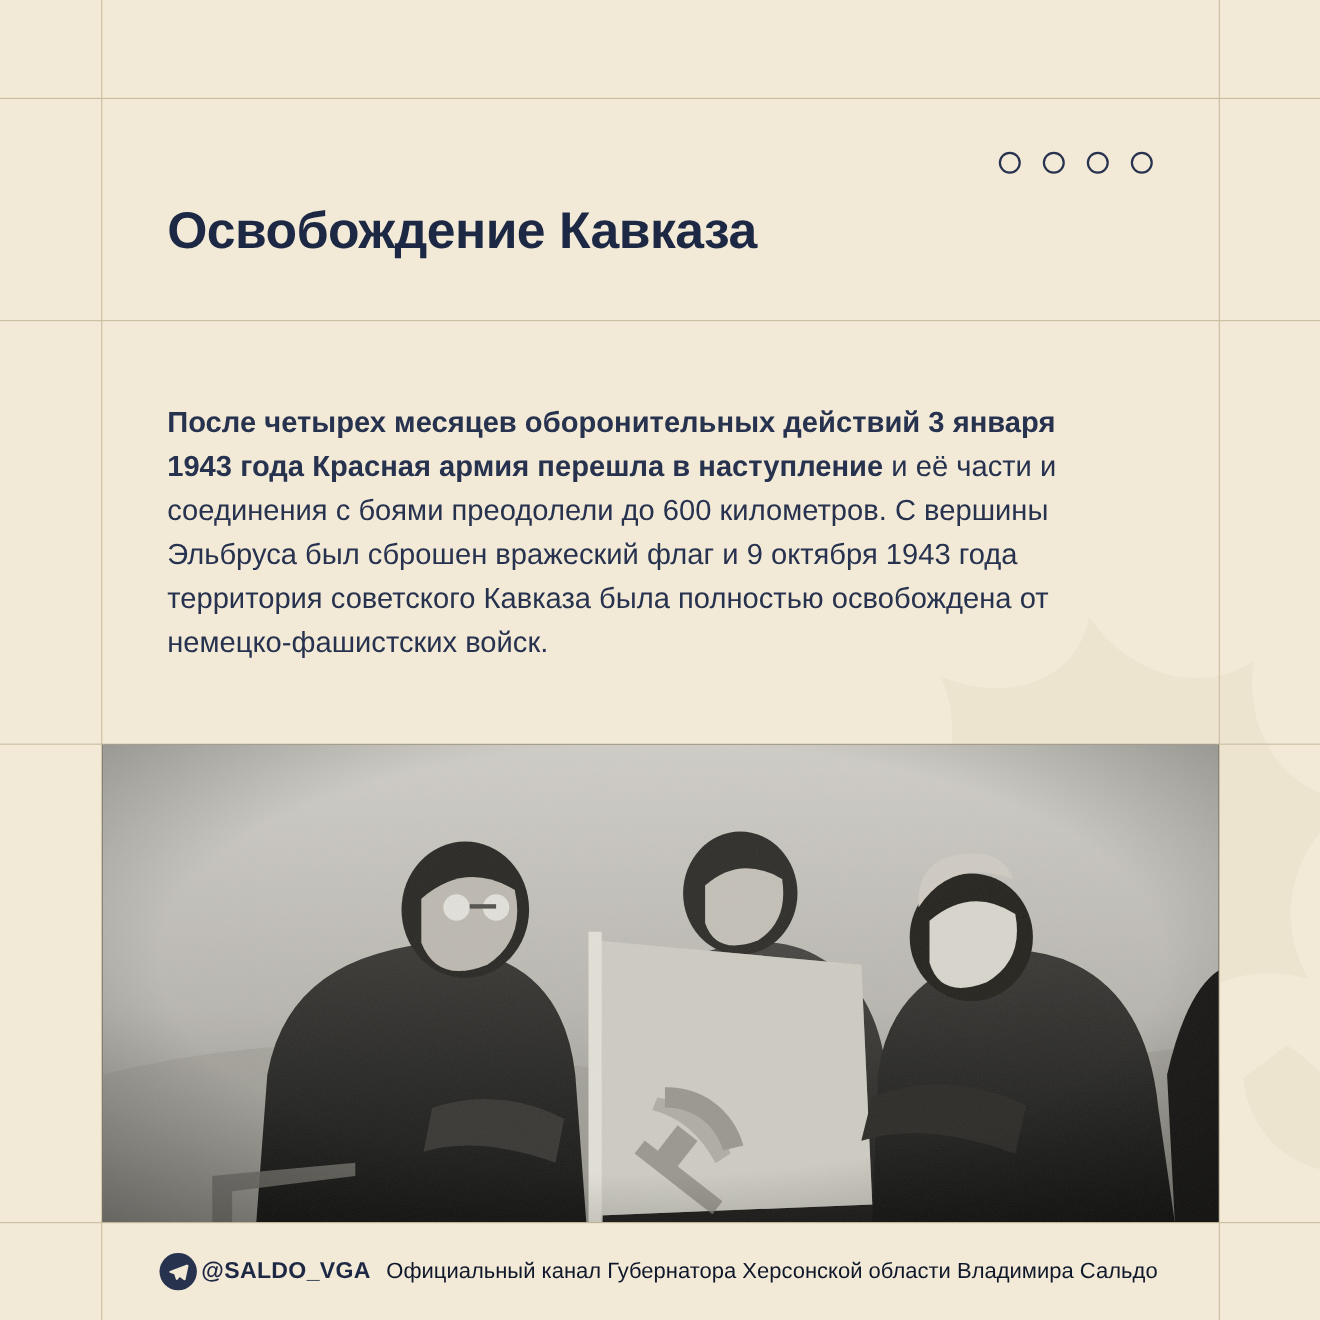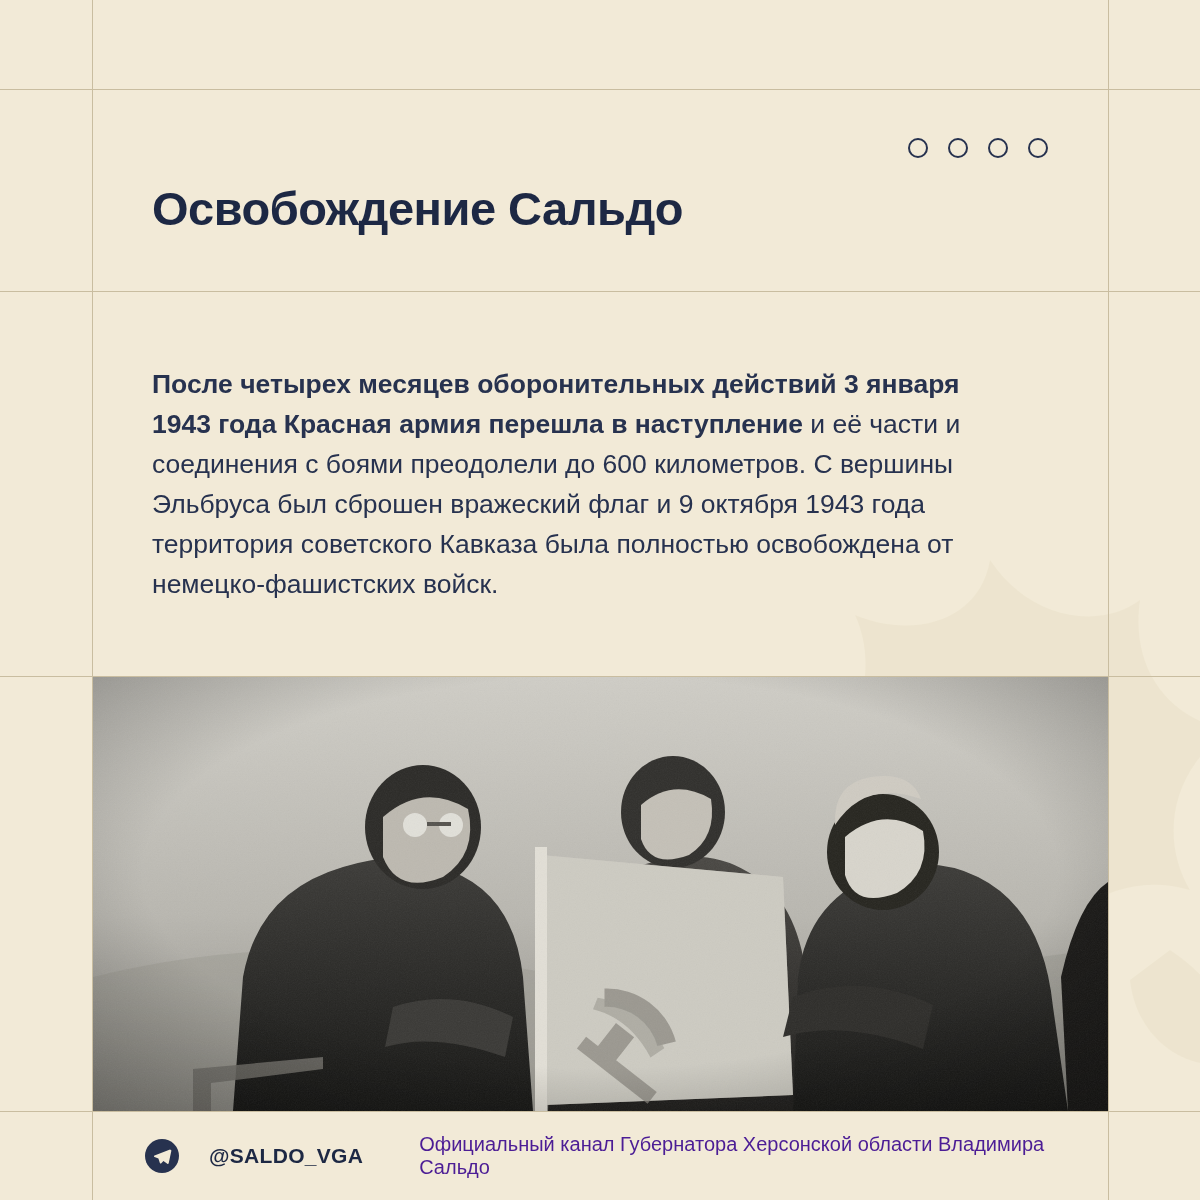--- a/index.html
+++ b/index.html
@@ -101,40 +101,40 @@
   
   .footer {
     position: absolute;
     left: 93px;
     top: 1112px;
     width: 1015px;
     height: 88px;
     display: flex;
     align-items: center;
     padding-left: 52px;
-    gap: 30px;
+    gap: 4px;
   }
   .tg-icon {
     width: 34px; height: 34px;
     border-radius: 50%;
     background: #27324f;
     display: flex; align-items: center; justify-content: center;
     flex: 0 0 auto;
   }
   .tg-icon svg { width: 19px; height: 19px; }
   .handle {
     font-size: 21px;
     font-weight: bold;
     color: #1d2844;
     letter-spacing: 0.3px;
   }
   .footer-desc {
     font-size: 20px;
-    color: #4c1d95;
-    margin-left: 26px;
+    color: #0f172a;
+    margin-left: 10px;
   }
 </style>
 </head>
 <body>
 
 <div class="card">
 
   <svg class="ornament" viewBox="0 0 520 560" aria-hidden="true">
     <g fill="#e9e0c8">
       <path d="M250 40 c40 60 110 70 150 40 c-10 70 30 120 90 130 c-60 40 -70 110 -40 160 c-70 -20 -130 20 -150 80 c-30 -60 -100 -80 -160 -50 c20 -60 -20 -130 -80 -145 c60 -35 80 -105 55 -160 c60 25 125 5 135 -55z"></path>
@@ -151,21 +151,21 @@
   <div class="hline h3"></div>
   <div class="hline h4"></div>
 
   <div class="dots">
     <span class="dot"></span>
     <span class="dot"></span>
     <span class="dot"></span>
     <span class="dot"></span>
   </div>
 
-  <h1 class="title">Освобождение Сальдо</h1>
+  <h1 class="title">Освобождение Кавказа</h1>
 
   <div class="body-text">
     <b>После четырех месяцев оборонительных действий 3 января 1943 года Красная армия перешла в наступление</b><span> и её части и соединения с боями преодолели до 600 километров. С вершины Эльбруса был сброшен вражеский флаг и 9 октября 1943 года территория советского Кавказа была полностью освобождена от немецко-фашистских войск.</span>
   </div>
 
   <div class="photo">
     <svg viewBox="0 0 1015 434" preserveAspectRatio="xMidYMid slice" aria-hidden="true">
       <defs>
         <linearGradient id="snow" x1="0" y1="0" x2="0" y2="1">
           <stop offset="0%" stop-color="#cfcdc6"></stop>

